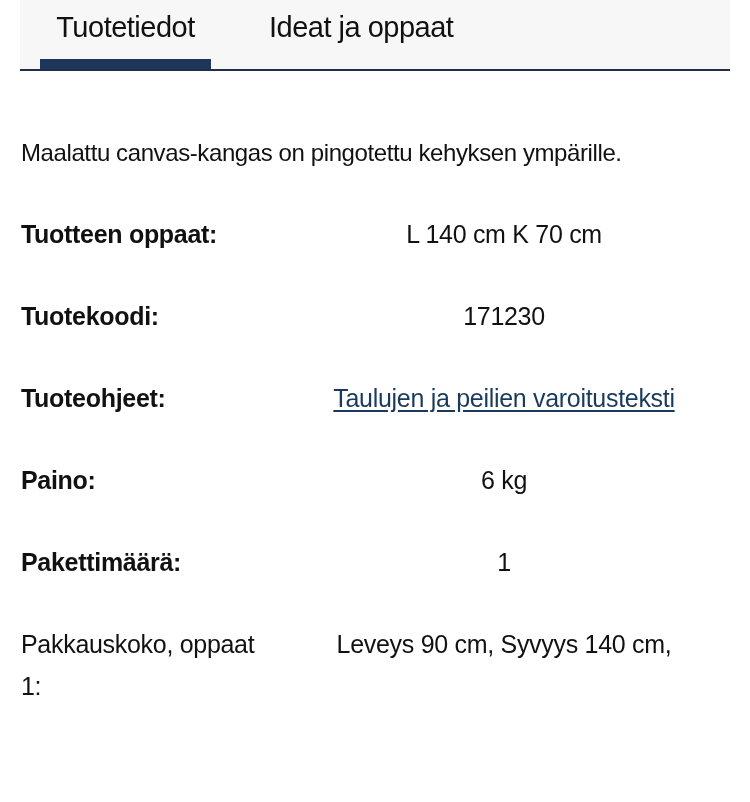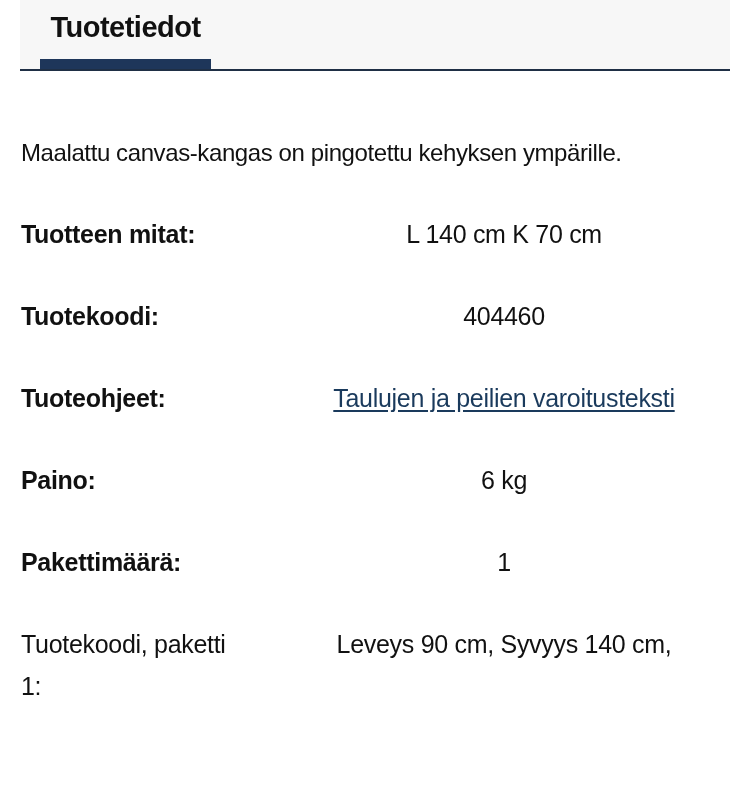--- a/index.html
+++ b/index.html
@@ -31,21 +31,20 @@
       line-height: 1;
       padding-top: 13px;
       color: #111111;
       cursor: pointer;
       letter-spacing: -0.5px;
     }
     .tab-product {
       left: 20px;
       width: 171px;
       text-align: center;
-      font-weight: bold;
     }
     .tab-ideas {
       left: 249px;
     }
     .tab-indicator {
       position: absolute;
       left: 20px;
       top: 59px;
       width: 171px;
       height: 10px;
@@ -93,34 +92,35 @@
       color: #1a3a5c;
       text-decoration: underline;
       text-underline-offset: 3px;
     }
   </style>
 </head>
 <body>
 
 <nav class="tabbar">
   <div class="tab tab-product">Tuotetiedot</div>
+  <div class="tab tab-ideas">Ideat ja oppaat</div>
   <div class="tab-indicator"></div>
 </nav>
 
 <main class="content">
   <p class="description">Maalattu canvas-kangas on pingotettu kehyksen ympärille.</p>
 
   <div class="spec-row" style="top:213px;">
-    <span class="spec-label">Tuotteen mitat:</span>
+    <span class="spec-label">Tuotteen oppaat:</span>
     <span class="spec-value">L 140 cm K 70 cm</span>
   </div>
 
   <div class="spec-row" style="top:295px;">
     <span class="spec-label">Tuotekoodi:</span>
-    <span class="spec-value">404460</span>
+    <span class="spec-value">171230</span>
   </div>
 
   <div class="spec-row" style="top:377px;">
     <span class="spec-label">Tuoteohjeet:</span>
     <span class="spec-value">
       <a href="#">Taulujen ja peilien varoitusteksti</a>
     </span>
   </div>
 
   <div class="spec-row" style="top:459px;">
@@ -128,20 +128,20 @@
     <span class="spec-value">6 kg</span>
   </div>
 
   <div class="spec-row" style="top:541px;">
     <span class="spec-label">Pakettimäärä:</span>
     <span class="spec-value">1</span>
   </div>
 
   <div class="spec-row" style="top:623px;">
     <span class="spec-label regular">
-      <span>Tuotekoodi, paketti</span><br>
+      <span>Pakkauskoko, oppaat</span><br>
       <span>1:</span>
     </span>
     <span class="spec-value">
       <span>Leveys 90 cm, Syvyys 140 cm,</span><br>
     </span>
   </div>
 </main>
 
 </body></html>

